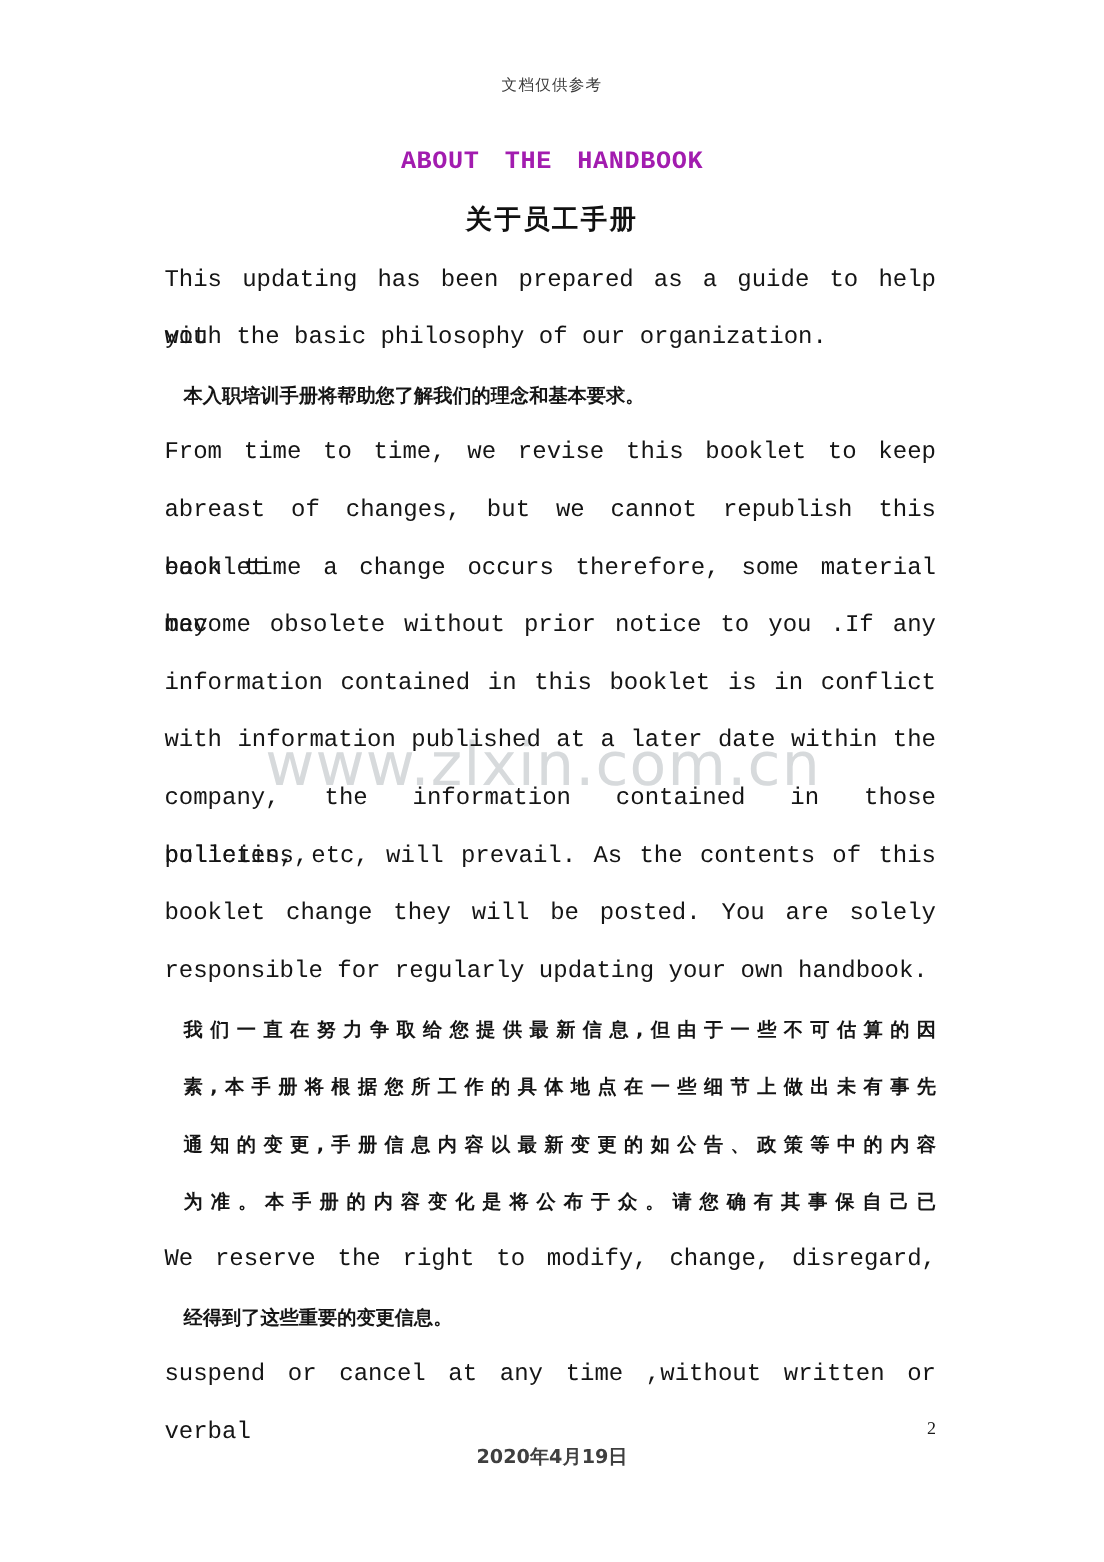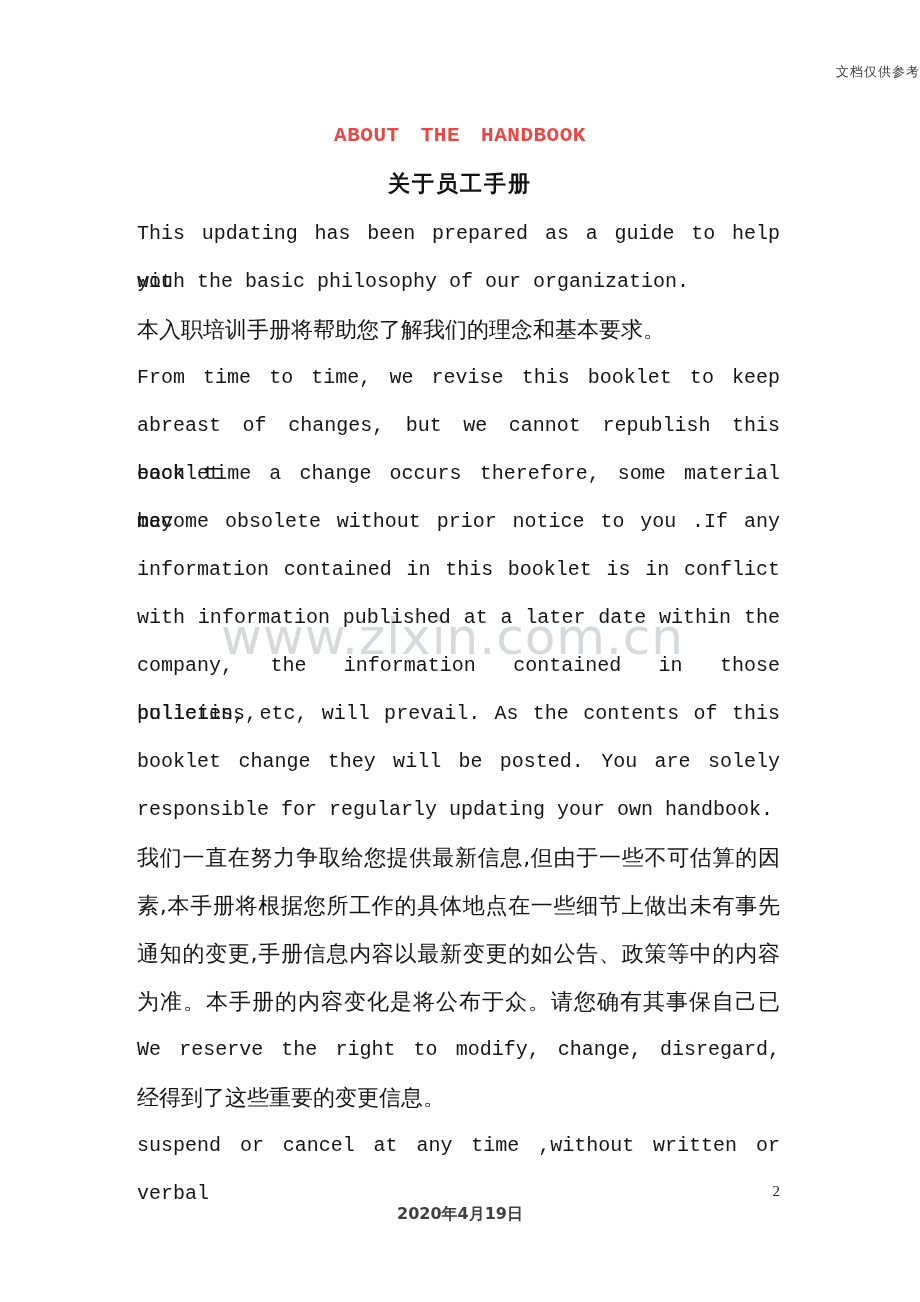--- a/index.html
+++ b/index.html
@@ -24,41 +24,41 @@
     color: #d7dadc;
     white-space: nowrap;
     user-select: none;
   }
   .header-note {
     position: absolute;
     left: 0;
     top: 61px;
     width: 920px;
     z-index: 1;
-    text-align: right;
+    text-align: center;
     font-family: "DejaVu Sans", "Liberation Sans", sans-serif;
     font-size: 13px;
     line-height: 22px;
     letter-spacing: 1px;
     color: #3c3c3c;
   }
   .title-en {
     position: absolute;
     left: 0;
     top: 112px;
     width: 920px;
     z-index: 1;
     text-align: center;
     font-family: "Liberation Mono", "DejaVu Sans Mono", monospace;
     font-weight: 700;
     font-size: 21px;
     line-height: 48px;
     word-spacing: 8px;
     letter-spacing: 0.5px;
-    color: #ef4444;
+    color: #a21caf;
   }
   .title-zh {
     position: absolute;
     left: 0;
     top: 160px;
     width: 920px;
     z-index: 1;
     text-align: center;
     font-family: "DejaVu Sans", "Liberation Sans", sans-serif;
     font-weight: 700;
@@ -84,22 +84,23 @@
   .line.jl {               
     text-align: justify;
     text-align-last: justify;
   }
   .line.ll {               
     text-align: center;
     text-align-last: left;
   }
   .line.zh {
     font-family: "DejaVu Sans", "Liberation Sans", sans-serif;
-    font-weight: 400;
-    font-size: 22px;
+    font-weight: 700;
+    font-size: 16px;
+    margin-left: 16px;
   }
   .page-number {
     position: absolute;
     right: 140px;
     top: 1180px;
     z-index: 1;
     font-family: "Liberation Serif", "DejaVu Serif", serif;
     font-size: 15px;
     line-height: 22px;
     color: #1a1a1a;

